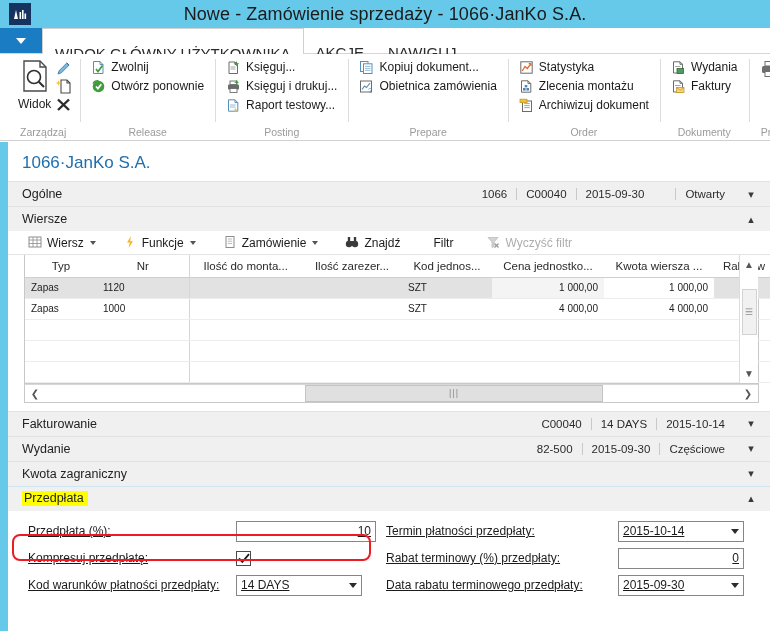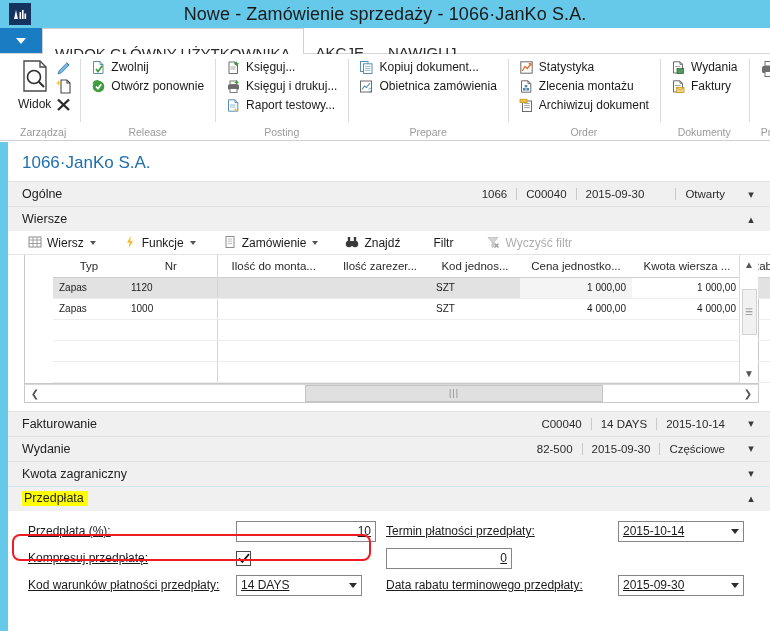--- a/index.html
+++ b/index.html
@@ -100,21 +100,21 @@
     padding:2px 0 2px 16px; background:#fff; border-bottom:1px solid #e4e4e4;
   }
   .lt-btn {
     display:flex; align-items:center; gap:4px; padding:2px 7px 2px 4px;
     font-size:12px; color:#1b1b1b; cursor:pointer; white-space:nowrap;
   }
   .lt-btn.disabled { color:#adadad; cursor:default; }
   .lt-caret { border-left:3.5px solid transparent; border-right:3.5px solid transparent; border-top:4.5px solid #555; margin-left:2px; }
 
   
-  .grid-wrap { margin:0 0 0 16px; border:1px solid #c8c8c8; border-top:none; width:735px; position:relative; background:#fff;padding-left:28px; }
+  .grid-wrap { margin:0 0 0 16px; border:1px solid #c8c8c8; border-top:none; width:735px; position:relative; background:#fff; }
   table.grid { border-collapse:collapse; width:715px; table-layout:fixed; }
   table.grid th {
     font-weight:400; font-size:11.5px; color:#2b2b2b; height:22px;
     background:#ffffff; border-bottom:1px solid #cfcfcf; padding:0 6px;
     text-align:center; white-space:nowrap; overflow:hidden;
   }
   table.grid td {
     height:21px; font-size:10px; color:#1b1b1b; padding:0 6px;
     border-bottom:1px solid #ededed; white-space:nowrap; overflow:hidden;
   }
@@ -679,20 +679,21 @@
 
       <div class="pp-col right">
         <div class="pp-row">
           <span class="pp-label">Termin płatności przedpłaty:</span>
           <span class="pp-select w126">
             <span>2015-10-14</span>
             <span class="sel-caret"></span>
           </span>
         </div>
         <div class="pp-row">
+          <span class="pp-label">Rabat terminowy (%) przedpłaty:</span>
           <span class="pp-input num w126">0</span>
         </div>
         <div class="pp-row">
           <span class="pp-label">Data rabatu terminowego przedpłaty:</span>
           <span class="pp-select w126">
             <span>2015-09-30</span>
             <span class="sel-caret"></span>
           </span>
         </div>
       </div>

